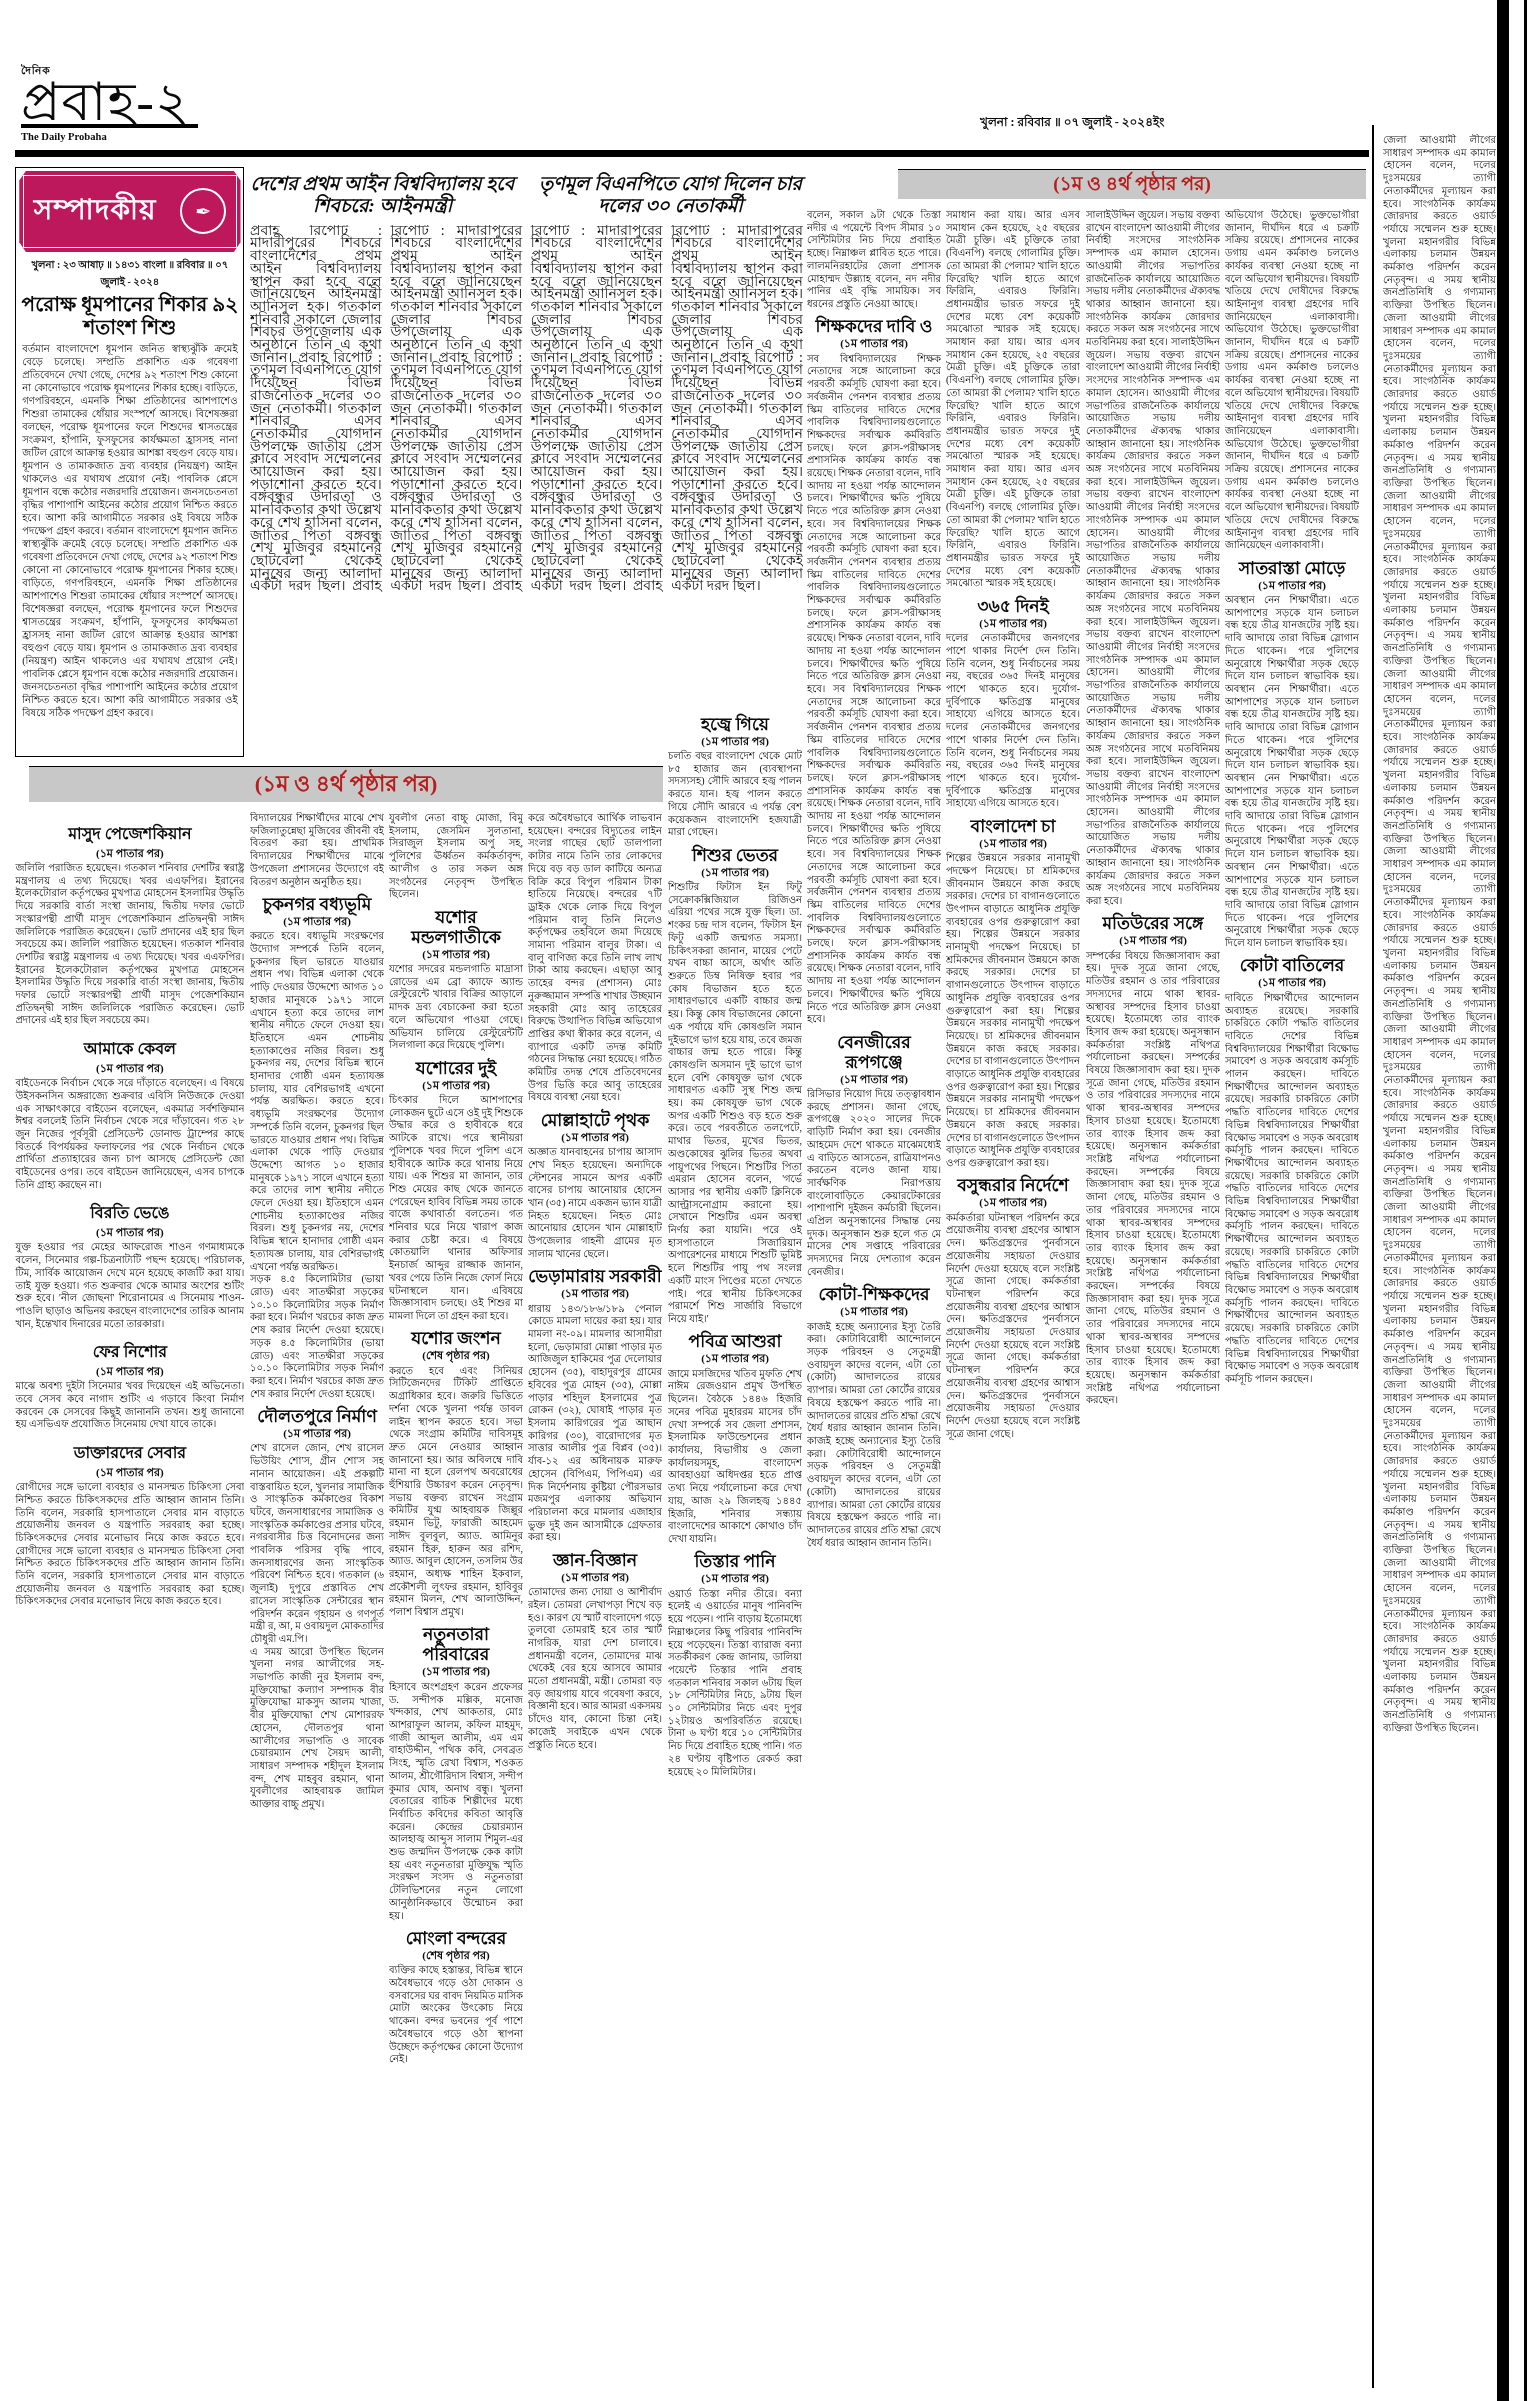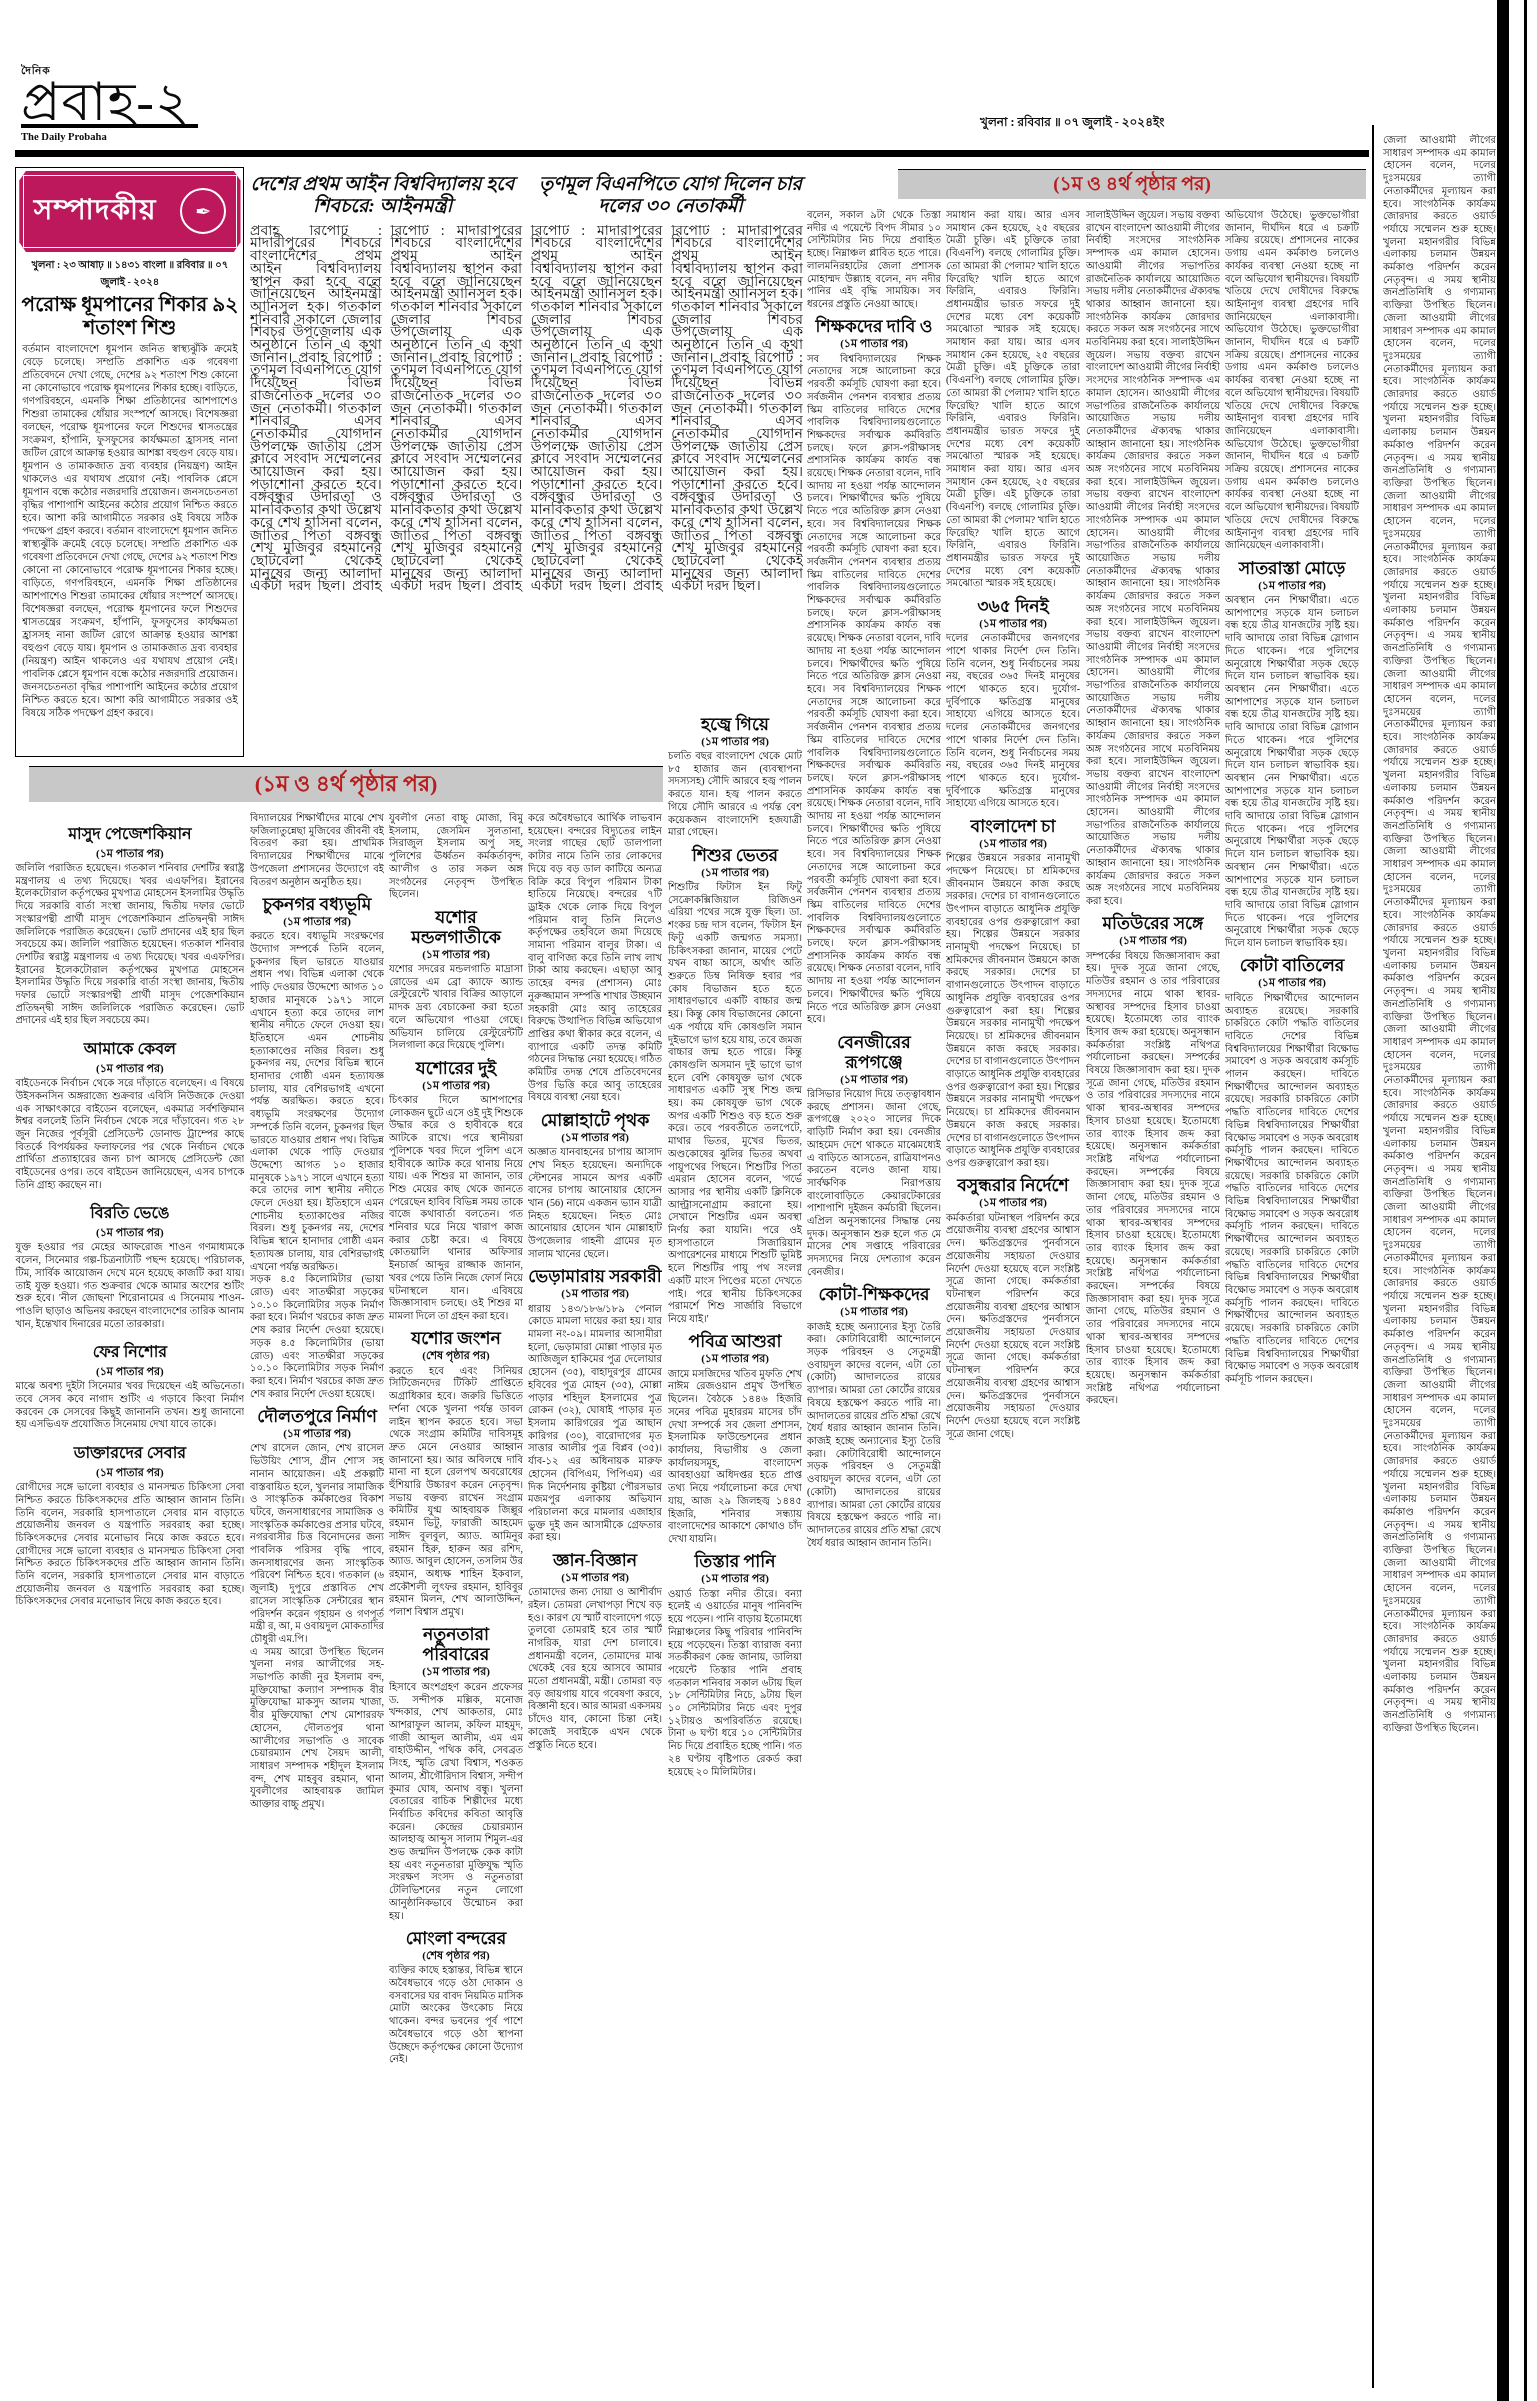--- a/index.html
+++ b/index.html
@@ -131,21 +131,21 @@
       <div class="ssub">(১ম পাতার পর)</div>
       <div class="sbody">হিসাবে অংশগ্রহণ করেন প্রফেসর ড. সন্দীপক মল্লিক, মনোজ খন্দকার, শেখ আকতার, মোঃ আশরাফুল আলম, কফিল মাহমুদ, গাজী আব্দুল আলীম, এম এম বাহাউদ্দীন, পথিক কবি, সেবব্রত সিংহ, স্মৃতি রেখা বিশ্বাস, শওকত আলম, শ্রীগৌরিদাস বিশ্বাস, সন্দীপ কুমার ঘোষ, অনাথ বন্ধু। খুলনা বেতারের বাচিক শিল্পীদের মধ্যে নির্বাচিত কবিদের কবিতা আবৃত্তি করেন। কেন্দ্রের চেয়ারম্যান আলহাজ্ব আব্দুস সালাম শিমুল-এর শুভ জন্মদিন উপলক্ষে কেক কাটা হয় এবং নতুনতারা মুক্তিযুদ্ধ স্মৃতি সংরক্ষণ সংসদ ও নতুনতারা টেলিভিশনের নতুন লোগো আনুষ্ঠানিকভাবে উন্মোচন করা হয়। </div>
       <div class="shead">মোংলা বন্দরের</div>
       <div class="ssub">(শেষ পৃষ্ঠার পর)</div>
       <div class="sbody">ব্যক্তির কাছে হস্তান্তর, বিভিন্ন স্থানে অবৈধভাবে গড়ে ওঠা দোকান ও বসবাসের ঘর বাবদ নিয়মিত মাসিক মোটা অংকের উৎকোচ নিয়ে থাকেন। বন্দর ভবনের পূর্ব পাশে অবৈধভাবে গড়ে ওঠা স্থাপনা উচ্ছেদে কর্তৃপক্ষের কোনো উদ্যোগ নেই। </div>
     </div>
     <div class="col" style="left: 528px; top: 812px; width: 134px; height: 1576px;">
       <div class="sbody">করে অবৈধভাবে আর্থিক লাভবান হয়েছেন। বন্দরের বিদ্যুতের লাইন সংলগ্ন গাছের ছোট ডালপালা কাটার নামে তিনি তার লোকদের দিয়ে বড় বড় ডাল কাটিয়ে অন্যত্র বিক্রি করে বিপুল পরিমান টাকা হাতিয়ে নিয়েছে। বন্দরের ৭টি ড্রাইক থেকে লোক দিয়ে বিপুল পরিমান বালু তিনি নিলেও কর্তৃপক্ষের তহবিলে জমা দিয়েছে সামান্য পরিমান বালুর টাকা। এ বালু বাণিজ্য করে তিনি লাখ লাখ টাকা আয় করছেন। এছাড়া আবু তাহের বন্দর (প্রশাসন) মোঃ নুরুজ্জামান সম্পত্তি শাখার উচ্ছমান সহকারী মোঃ আবু তাহেরের বিরুদ্ধে উত্থাপিত বিভিন্ন অভিযোগ প্রাপ্তির কথা স্বীকার করে বলেন, এ ব্যাপারে একটি তদন্ত কমিটি গঠনের সিদ্ধান্ত নেয়া হয়েছে। গঠিত কমিটির তদন্ত শেষে প্রতিবেদনের উপর ভিত্তি করে আবু তাহেরের বিষয়ে ব্যবস্থা নেয়া হবে। </div>
       <div class="shead">মোল্লাহাটে পৃথক</div>
       <div class="ssub">(১ম পাতার পর)</div>
-      <div class="sbody">অজ্ঞাত যানবাহনের চাপায় আসাদ শেখ নিহত হয়েছেন। অন্যদিকে স্টেশনের সামনে অপর একটি বাসের চাপায় আনোয়ার হোসেন খান (56) নামে একজন ভ্যান যাত্রী নিহত হয়েছেন। নিহত মোঃ আনোয়ার হোসেন খান মোল্লাহাট উপজেলার গাহনী গ্রামের মৃত সালাম খানের ছেলে। </div>
+      <div class="sbody">অজ্ঞাত যানবাহনের চাপায় আসাদ শেখ নিহত হয়েছেন। অন্যদিকে স্টেশনের সামনে অপর একটি বাসের চাপায় আনোয়ার হোসেন খান (৩৫) নামে একজন ভ্যান যাত্রী নিহত হয়েছেন। নিহত মোঃ আনোয়ার হোসেন খান মোল্লাহাট উপজেলার গাহনী গ্রামের মৃত সালাম খানের ছেলে। </div>
       <div class="shead">ভেড়ামারায় সরকারী</div>
       <div class="ssub">(১ম পাতার পর)</div>
       <div class="sbody">ধারায় ১৪৩/১৮৬/১৮৯ পেনাল কোডে মামলা দায়ের করা হয়। যার মামলা নং-০৯। মামলার আসামীরা হলো, ভেড়ামারা মোল্লা পাড়ার মৃত আজিজুল হাকিমের পুত্র দেলোয়ার হোসেন (৩৫), বাহাদুরপুর গ্রামের হবিবের পুত্র মোহন (৩৫), মোল্লা পাড়ার শহিদুল ইসলামের পুত্র রোকন (৩২), ঘোষাই পাড়ার মৃত ইসলাম কারিগরের পুত্র আছান কারিগর (৩০), বারোদাগের মৃত সাত্তার আলীর পুত্র বিপ্লব (৩৫)। র্যাব-১২ এর অধিনায়ক মারুফ হোসেন (বিপিএম, পিপিএম) এর দিক নির্দেশনায় কুষ্টিয়া পৌরসভার মজমপুর এলাকায় অভিযান পরিচালনা করে মামলার এজাহার ভুক্ত দুই জন আসামীকে গ্রেফতার করা হয়। </div>
       <div class="shead">জ্ঞান-বিজ্ঞান</div>
       <div class="ssub">(১ম পাতার পর)</div>
       <div class="sbody">তোমাদের জন্য দোয়া ও আশীর্বাদ রইল। তোমরা লেখাপড়া শিখে বড় হও। কারণ যে স্মার্ট বাংলাদেশ গড়ে তুলবো তোমরাই হবে তার স্মার্ট নাগরিক, যারা দেশ চালাবে। প্রধানমন্ত্রী বলেন, তোমাদের মাঝ থেকেই বের হয়ে আসবে আমার মতো প্রধানমন্ত্রী, মন্ত্রী। তোমরা বড় বড় জায়গায় যাবে গবেষণা করবে, বিজ্ঞানী হবে। আর আমরা একসময় চাঁদেও যাব, কোনো চিন্তা নেই। কাজেই সবাইকে এখন থেকে প্রস্তুতি নিতে হবে। </div>
     </div>
     <div class="col" style="left: 668px; top: 708px; width: 134px; height: 1680px;">
       <div class="shead">হজ্বে গিয়ে</div>
       <div class="ssub">(১ম পাতার পর)</div>

